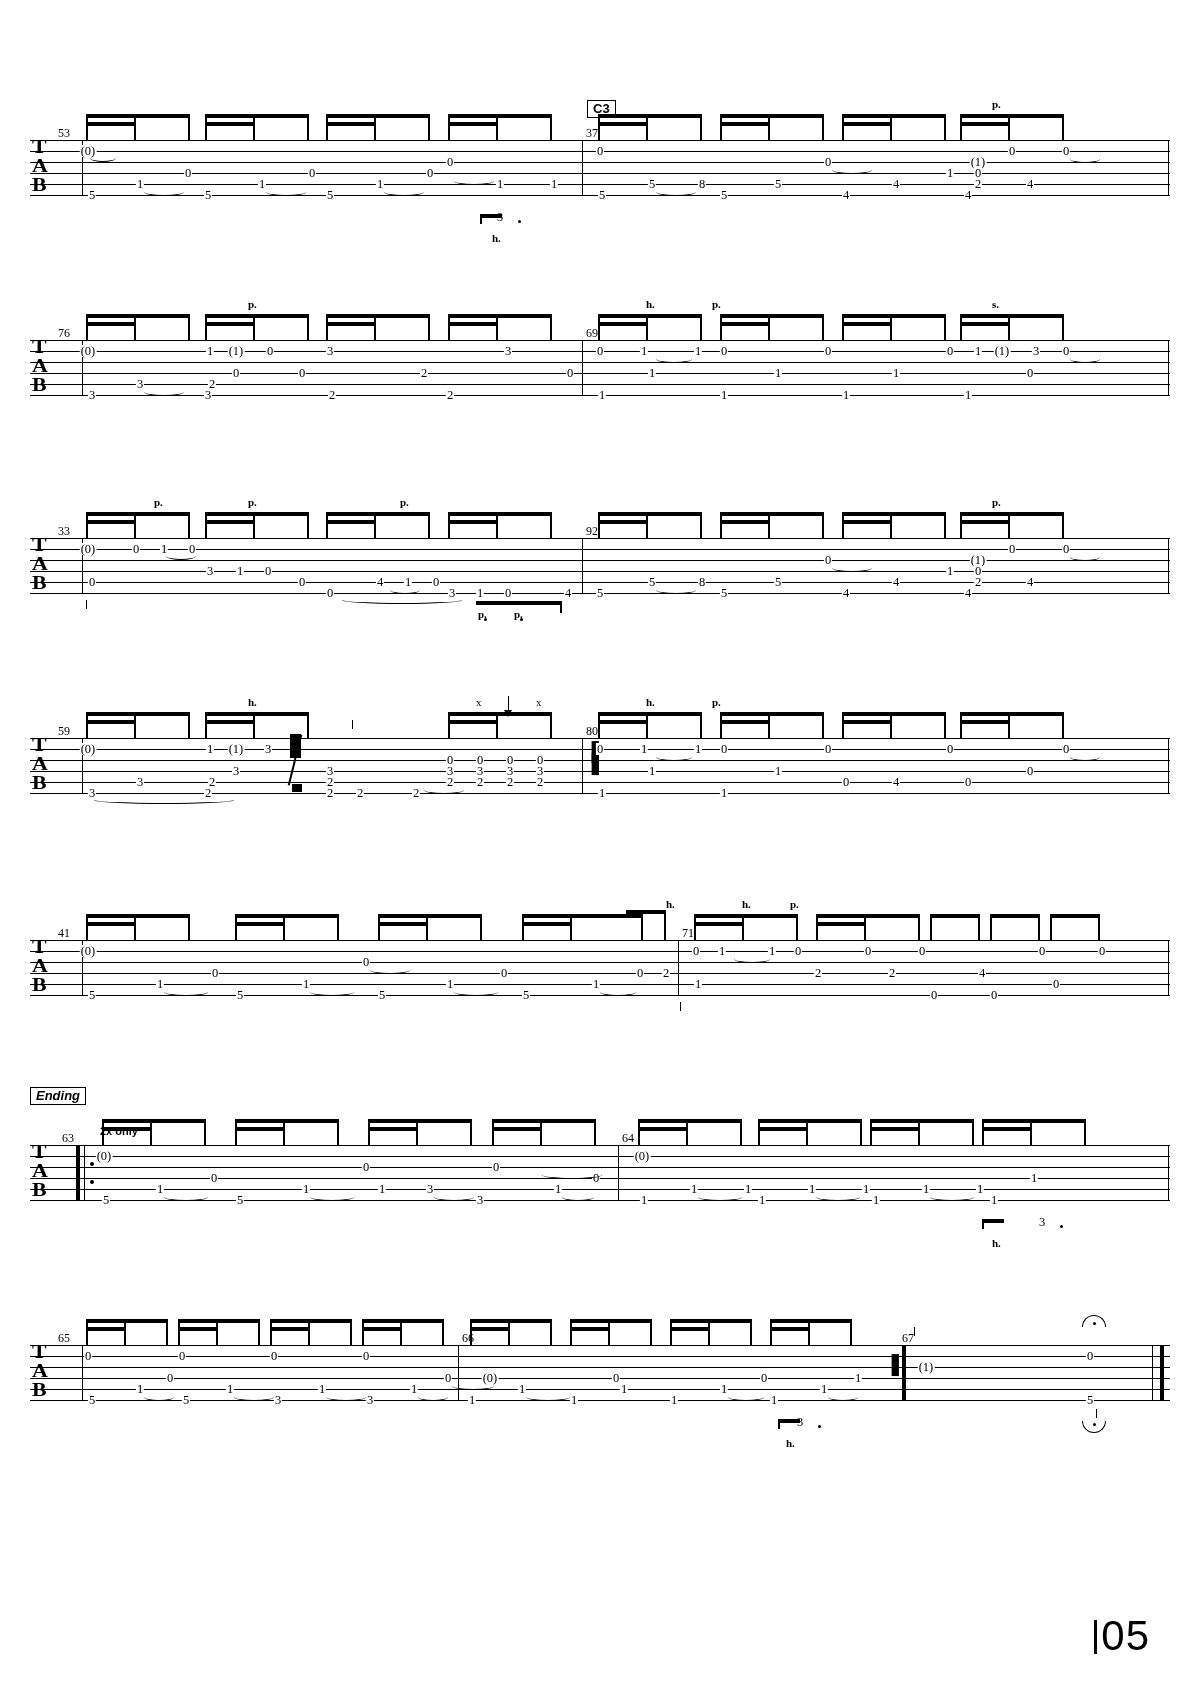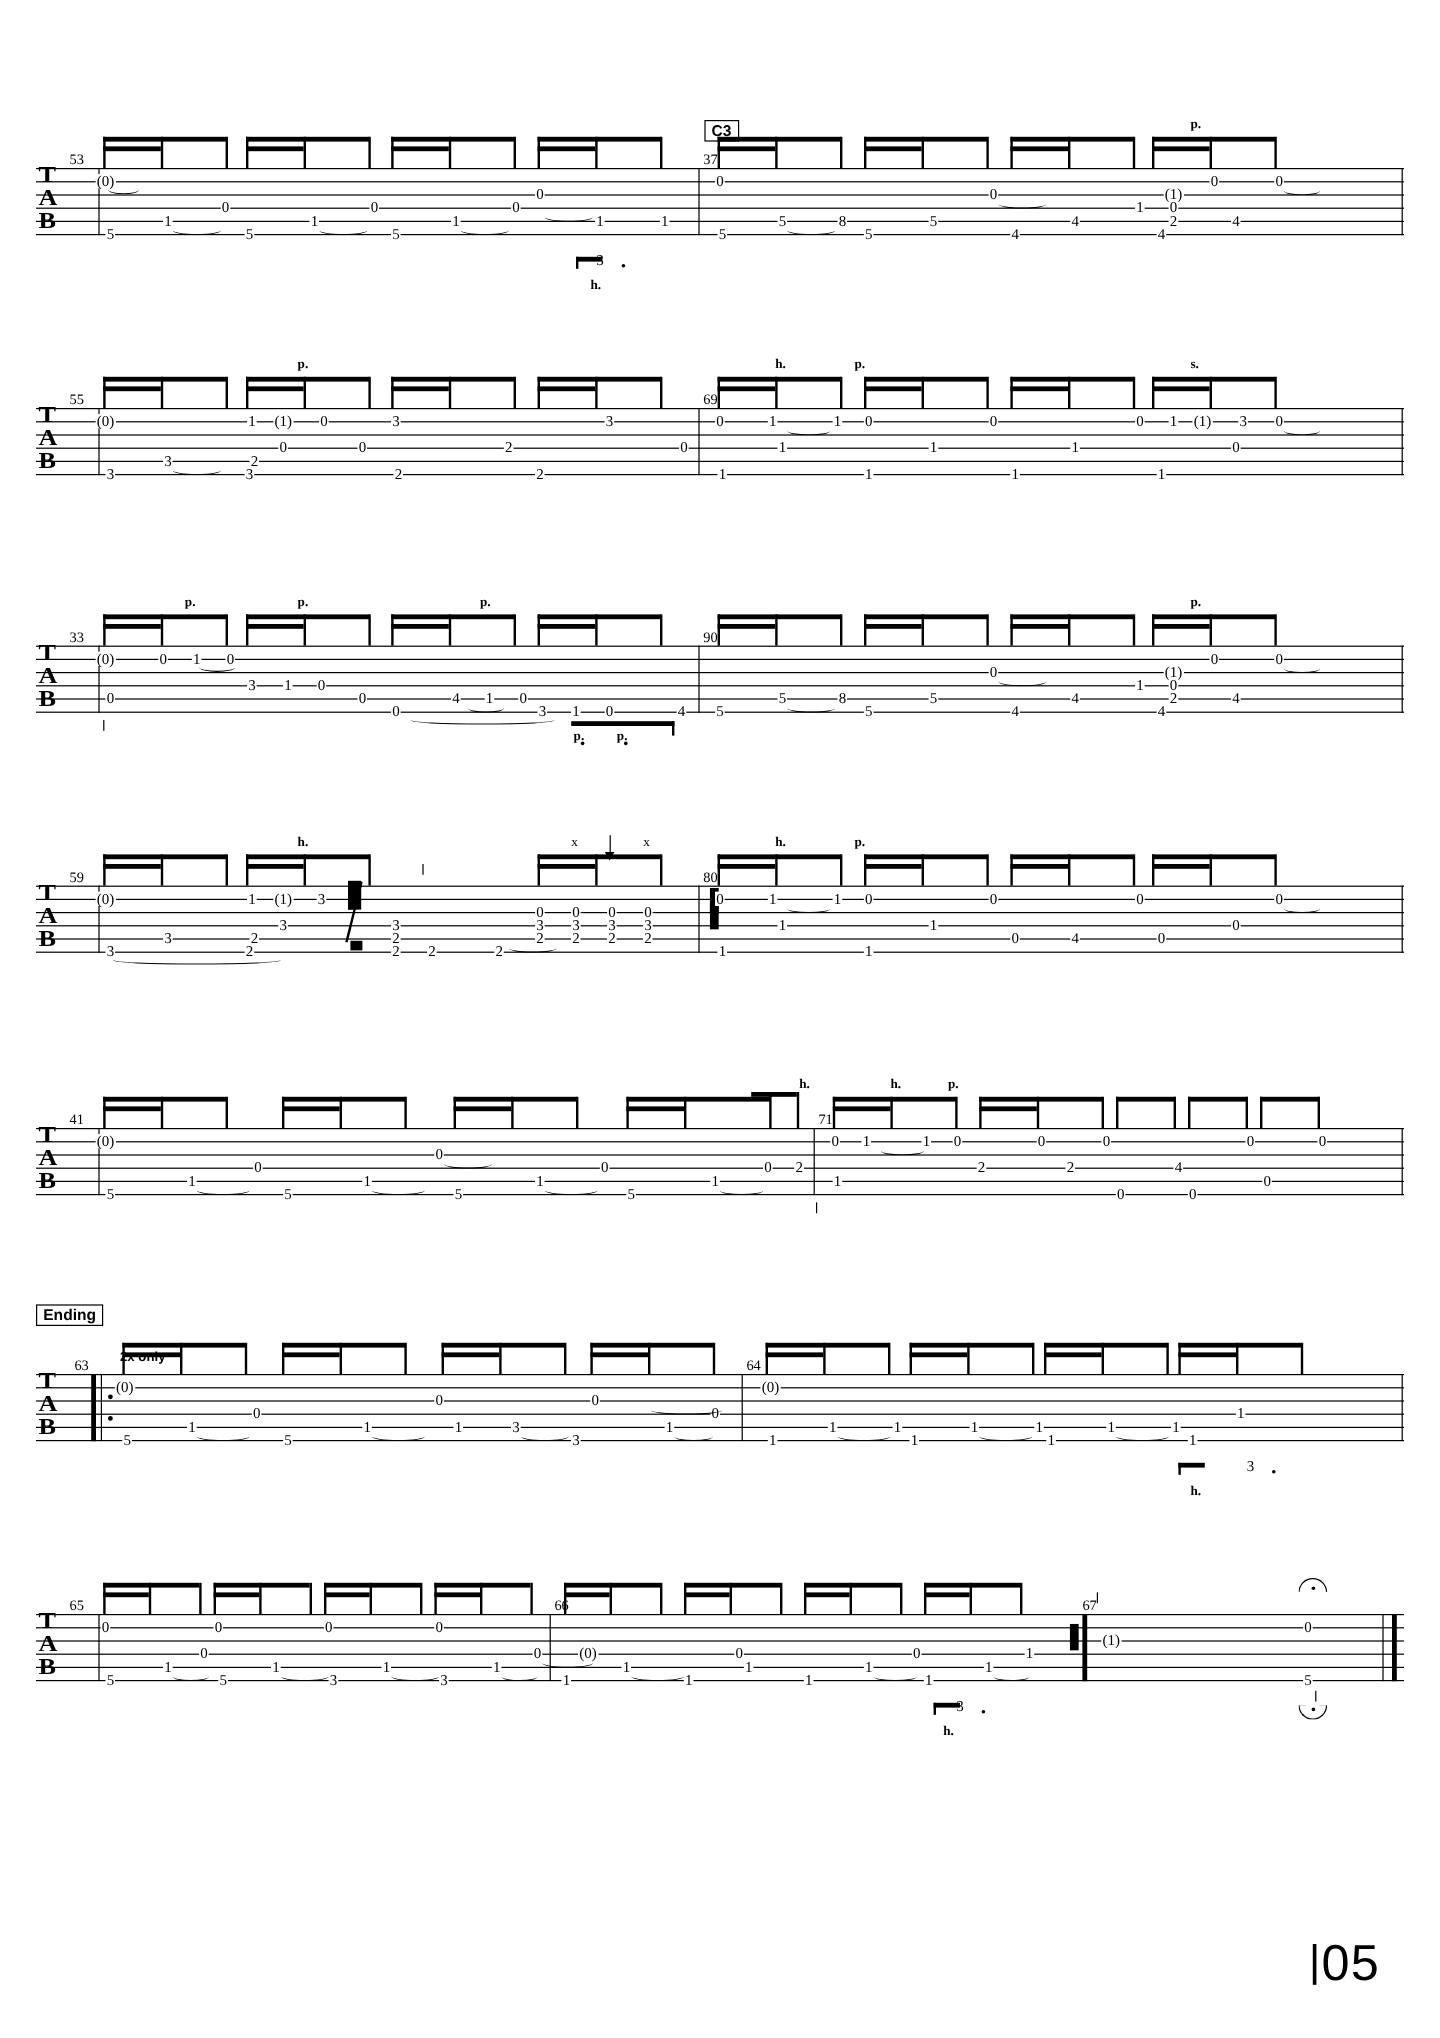--- a/index.html
+++ b/index.html
@@ -356,21 +356,21 @@
       <div class="slur" style="left:236px; top:48px; width:40px;"></div>
       <div class="slur" style="left:354px; top:48px; width:40px;"></div>
       <div class="slur" style="left:424px; top:37px; width:40px;"></div>
       <div class="slur" style="left:626px; top:48px; width:40px;"></div>
       <div class="slur" style="left:802px; top:26px; width:40px;"></div>
       <div class="slur" style="left:1040px; top:15px; width:30px;"></div>
     </div>
   </div>
 
   <div class="system" style="top:340px;">
-    <div class="barnum" style="left:28px; top:-14px;">55</div>
+    <div class="barnum" style="left:28px; top:-14px;">76</div>
     <div class="barnum" style="left:556px; top:-14px;">69</div>
 
     <div class="staff">
       <div class="line l0"></div>
         <div class="line l1"></div>
         <div class="line l2"></div>
       <div class="line l3"></div>
         <div class="line l4"></div>
         <div class="line l5"></div>
       <div class="tabclef">
@@ -468,21 +468,21 @@
       <div class="num" style="left:1036px; top:11px;">0</div>
 
       <div class="slur" style="left:114px; top:48px; width:40px;"></div>
       <div class="slur" style="left:626px; top:15px; width:36px;"></div>
       <div class="slur" style="left:1040px; top:15px; width:30px;"></div>
     </div>
   </div>
 
   <div class="system" style="top:538px;">
     <div class="barnum" style="left:28px; top:-14px;">33</div>
-    <div class="barnum" style="left:556px; top:-14px;">90</div>
+    <div class="barnum" style="left:556px; top:-14px;">92</div>
 
     <div class="staff">
       <div class="line l0"></div>
         <div class="line l1"></div>
         <div class="line l2"></div>
       <div class="line l3"></div>
         <div class="line l4"></div>
         <div class="line l5"></div>
       <div class="tabclef">
           <span>T</span>
@@ -821,21 +821,21 @@
       <div class="slur" style="left:280px; top:48px; width:44px;"></div>
       <div class="slur" style="left:340px; top:26px; width:40px;"></div>
       <div class="slur" style="left:424px; top:48px; width:44px;"></div>
       <div class="slur" style="left:570px; top:48px; width:36px;"></div>
       <div class="slur" style="left:704px; top:15px; width:36px;"></div>
       <div class="tick" style="left:650px; top:62px;"></div>
     </div>
   </div>
 
   <div class="system" style="top:1145px;">
-    <div class="secbox" style="left:0px; top:-58px;">Ending</div>
+    <div class="secbox" style="left:0px; top:-58px;font-style:italic;">Ending</div>
     <div class="label2x" style="left:70px; top:-20px;">2x only</div>
     <div class="barnum" style="left:32px; top:-14px;">63</div>
     <div class="barnum" style="left:592px; top:-14px;">64</div>
 
     <div class="staff">
       <div class="line l0"></div>
         <div class="line l1"></div>
         <div class="line l2"></div>
       <div class="line l3"></div>
         <div class="line l4"></div>

